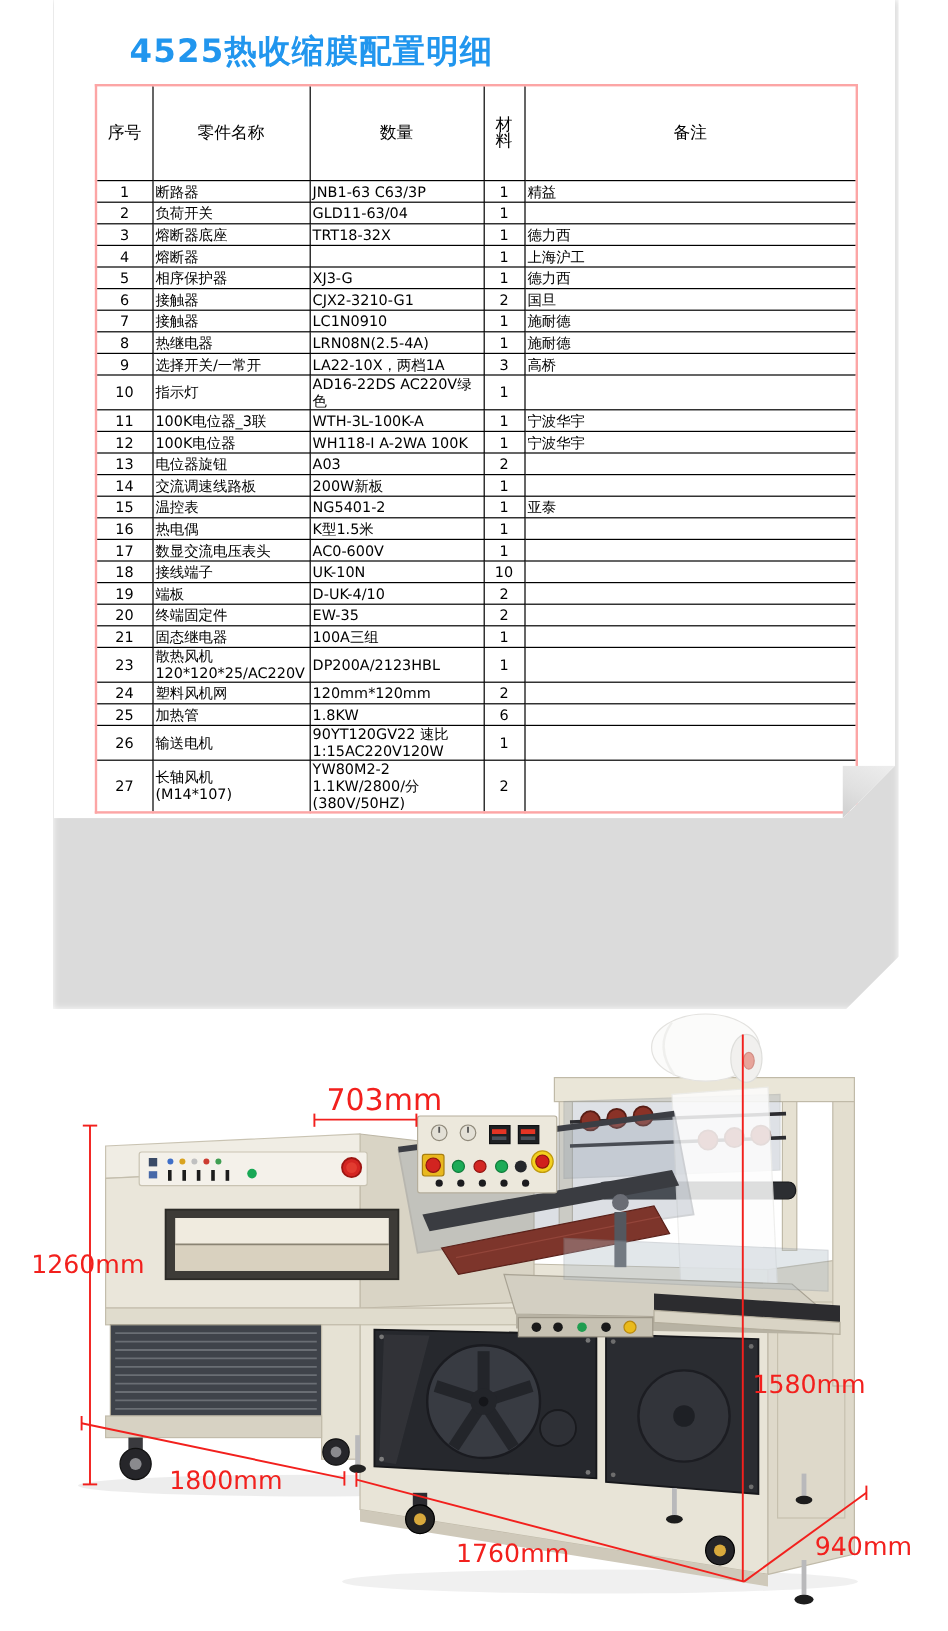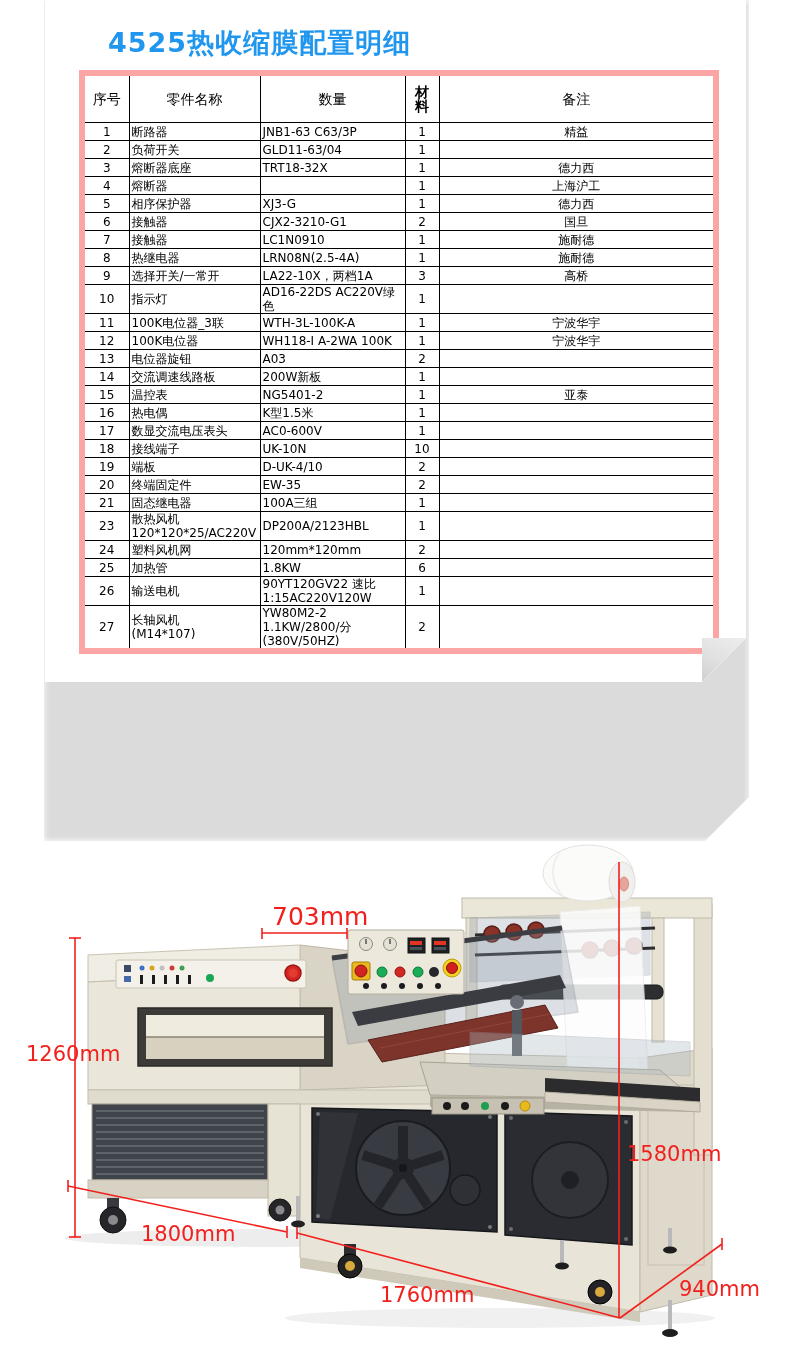--- a/index.html
+++ b/index.html
@@ -23,33 +23,33 @@
     background:linear-gradient(205deg,#ececec 8%,#e0e0e0 55%,#cfcfcf 100%);
   }
   .page-title {
     position:absolute; left:63px; top:25px; font-size:27px; font-weight:600;
     color:#2196ee; letter-spacing:1px; white-space:nowrap;
   }
   
   table.parts {
     position:absolute; left:34px; top:70px; width:634px;
     border-collapse:collapse; table-layout:fixed; background:#fff;
-    border:6px solid #fca5a5;
+    border:2px solid #fca5a5;
   }
   table.parts th, table.parts td {
     border:1px solid #000; padding:0 2px; font-size:12px; line-height:14px;
     overflow:hidden; vertical-align:middle;
   }
   table.parts thead th { height:46px; font-size:14px; font-weight:normal; text-align:center; padding:0; }
-  table.parts thead th.h3 { padding:0 8px; word-break:break-all;font-weight:bold; }
+  table.parts thead th.h3 { padding:16px 8px; word-break:break-all; }
   table.parts tbody tr { height:18px; }
   td.c0 { text-align:center; }
   td.c1, td.c2 { text-align:left; white-space:pre-line; }
   td.c3 { text-align:center; }
-  td.c4 { text-align:center; }
+  td.c4 { }
   
   .photo-svg { position:absolute; left:0; top:840px; width:790px; height:519px; }
   .dim-label {
     position:absolute; color:#f2201d; font-size:21px; white-space:nowrap;
     font-family:"DejaVu Sans", sans-serif;
   }
   .dim-703 { font-size:25px; }
 </style>
 </head>
 <body>

